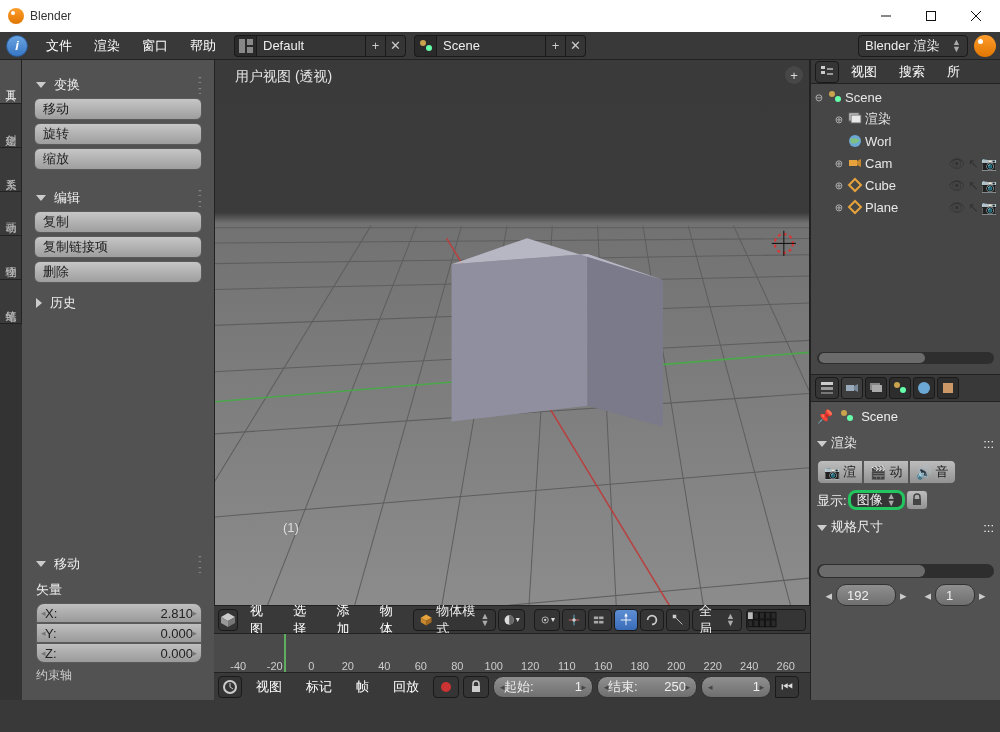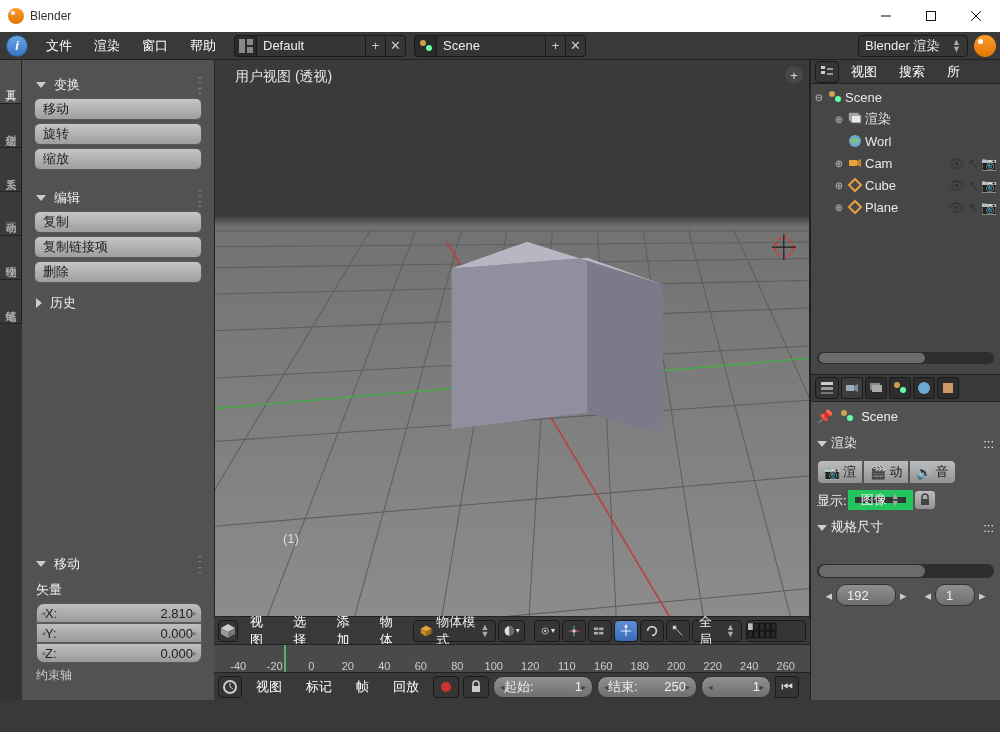--- a/index.html
+++ b/index.html
@@ -67,21 +67,21 @@
 .vp-num{position:absolute;bottom:70px;left:68px;color:#ddd;}
 
 
 .vp-header{height:28px;background:#393939;display:flex;align-items:center;gap:2px;padding:0 4px;border-top:1px solid #222;}
 .cube-ico{width:24px;height:22px;display:flex;align-items:center;justify-content:center;background:#353535;border:1px solid #1a1a1a;border-radius:4px;}
 .sqbtn{min-width:24px;height:22px;background:#353535;border:1px solid #1a1a1a;border-radius:4px;display:flex;align-items:center;justify-content:center;color:#ddd;padding:0 4px;}
 .sqbtn.blue{background:linear-gradient(#5e8fd4,#3a6bb8);}
 .modebtn{height:22px;background:#353535;border:1px solid #1a1a1a;border-radius:4px;display:flex;align-items:center;color:#eee;padding:0 6px;gap:4px;}
 
 
-.timeline{height:28px;background:#4a4a4a;display:flex;align-items:flex-end;padding:0 6px;border-top:1px solid #222;position:relative;}
+.timeline{height:39px;background:#4a4a4a;display:flex;align-items:flex-end;padding:0 6px;border-top:1px solid #222;position:relative;}
 .tl-tick{flex:1;text-align:center;color:#ccc;font-size:11px;position:relative;}
 .tl-cursor{position:absolute;top:0;bottom:0;width:2px;background:#5fae5f;left:70px;}
 .timeline-bar{height:28px;background:#393939;display:flex;align-items:center;gap:4px;padding:0 4px;border-top:1px solid #222;}
 .play-ctrls{display:flex;gap:0;}
 .play-ctrls .sqbtn{border-radius:0;border-right:none;}
 .play-ctrls .sqbtn:first-child{border-radius:4px 0 0 4px;}
 .play-ctrls .sqbtn:last-child{border-radius:0 4px 4px 0;border-right:1px solid #1a1a1a;}
 .numfield{height:22px;background:linear-gradient(#8f8f8f,#6f6f6f);border:1px solid #333;border-radius:10px;display:flex;align-items:center;justify-content:space-between;padding:0 10px;color:#eee;min-width:100px;position:relative;}
 .numfield .la{position:absolute;left:6px;font-size:9px;color:#444;} .numfield .ra{position:absolute;right:6px;font-size:9px;color:#444;}
 
@@ -101,21 +101,21 @@
 .pico{width:22px;height:22px;background:#2d2d2d;border:1px solid #1a1a1a;border-radius:3px;display:flex;align-items:center;justify-content:center;}
 .pico.active{background:#3d3d3d;}
 .props-body{flex:1;background:#525252;padding:6px 6px;overflow:hidden;}
 .pin-row{display:flex;align-items:center;gap:6px;color:#eee;margin-bottom:8px;}
 .ph{display:flex;align-items:center;justify-content:space-between;color:#eee;padding:2px 0;}
 .tabbtns{display:flex;margin:6px 0;}
 .tabbtns .tb{flex:0 0 auto;height:24px;background:linear-gradient(#bdbdbd,#929292);border:1px solid #555;display:flex;align-items:center;padding:0 6px;color:#222;gap:3px;}
 .tabbtns .tb:first-child{border-radius:5px 0 0 5px;}
 .tabbtns .tb:last-child{border-radius:0 5px 5px 0;}
 .show-row{display:flex;align-items:flex-end;gap:1px;color:#eee;margin:6px 0;}
-.dd{height:20px;background:#353535;border:7px solid #22c55e;border-radius:0;color:#eee;padding:0 6px;display:flex;align-items:center;gap:4px;}
+.dd{height:20px;background:#353535;border:3px solid #22c55e;border-radius:8px;color:#eee;padding:0 6px;display:flex;align-items:center;gap:4px;}
 .tinybtn{width:22px;height:20px;background:linear-gradient(#bdbdbd,#929292);border:1px solid #555;border-radius:4px;display:flex;align-items:center;justify-content:center;}
 
 .props-scroll{height:14px;background:#2e2e2e;border-radius:7px;margin:6px 0;position:relative;}
 .props-scroll .thumb{position:absolute;top:1px;bottom:1px;left:2px;width:60%;background:#6b6b6b;border-radius:6px;}
 .pager{display:flex;align-items:center;gap:4px;justify-content:center;margin-top:4px;}
 .pager .numfield{min-width:60px;}
 
 .collapse-tri { display:inline-block; width:0;height:0;border-top:5px solid transparent;border-bottom:5px solid transparent;border-left:6px solid #ccc;margin-right:4px;}
 .collapse-tri.open{border-left:5px solid transparent;border-right:5px solid transparent;border-top:6px solid #ccc;border-bottom:none;}
 

